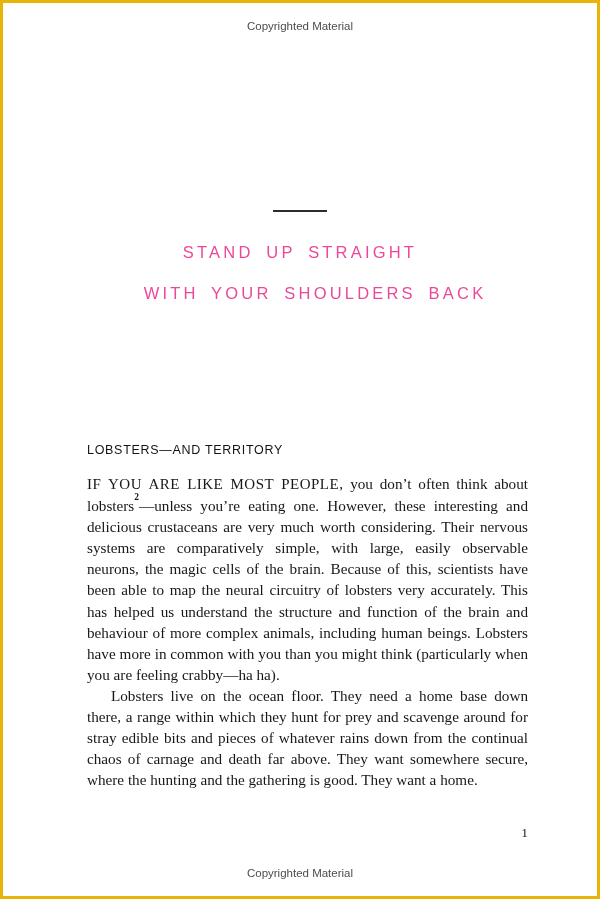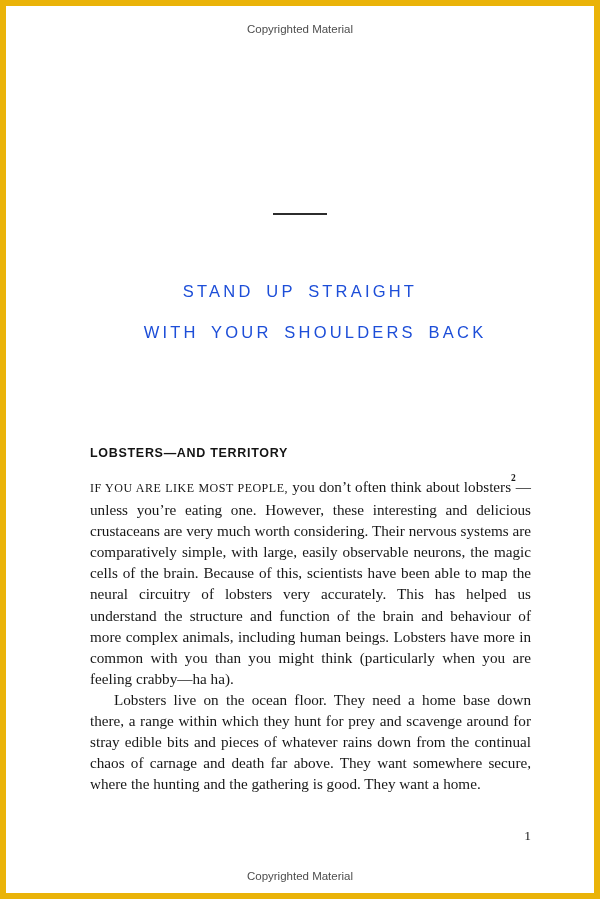--- a/index.html
+++ b/index.html
@@ -3,21 +3,21 @@
 <meta charset="utf-8">
 <style>
   * { margin: 0; padding: 0; box-sizing: border-box; }
   html, body { background: #ffffff; }
   .page {
     position: relative;
     width: 600px;
     height: 899px;
     margin: 0 auto;
     background: #ffffff;
-    border: 6px solid #eab308;
+    border: 3px solid #eab308;
     font-family: "Liberation Serif", "DejaVu Serif", serif;
     color: #1a1a1a;
     overflow: hidden;
   }
   .copyright {
     position: absolute;
     left: 0;
     width: 100%;
     text-align: center;
     font-family: "Liberation Sans", "DejaVu Sans", sans-serif;
@@ -51,48 +51,47 @@
   .chapter-title {
     position: absolute;
     left: 0;
     width: 100%;
     text-align: center;
     font-family: "Liberation Sans", "DejaVu Sans", sans-serif;
     font-weight: normal;
     font-size: 16.5px;
     letter-spacing: 3.2px;
     word-spacing: 5px;
-    color: #1d4ed8;
-    margin-top: 36px;
+    color: #ec4899;
   }
   .title-line1 { top: 240px; }
   .title-line2 { top: 281px; padding-left: 30px; }
   .section-heading {
     position: absolute;
     top: 440px;
     left: 84px;
     font-family: "Liberation Sans", "DejaVu Sans", sans-serif;
-    font-weight: bold;
+    font-weight: normal;
     font-size: 12.5px;
     letter-spacing: 0.7px;
     color: #141414;
   }
   .body-text {
     position: absolute;
     top: 470px;
     left: 84px;
     width: 441px;
     font-size: 15.2px;
     line-height: 21.1px;
     text-align: justify;
     color: #171717;
   }
   .body-text p + p { text-indent: 24px; }
   .smallcaps {
-    font-size: 12px;
+    font-size: 15px;
     letter-spacing: 0.5px;
     margin-top: 40px;
   }
   .footnote-sup {
     font-size: 9.5px;
     font-weight: bold;
     position: relative;
     top: -5px;
     line-height: 0;
   }

